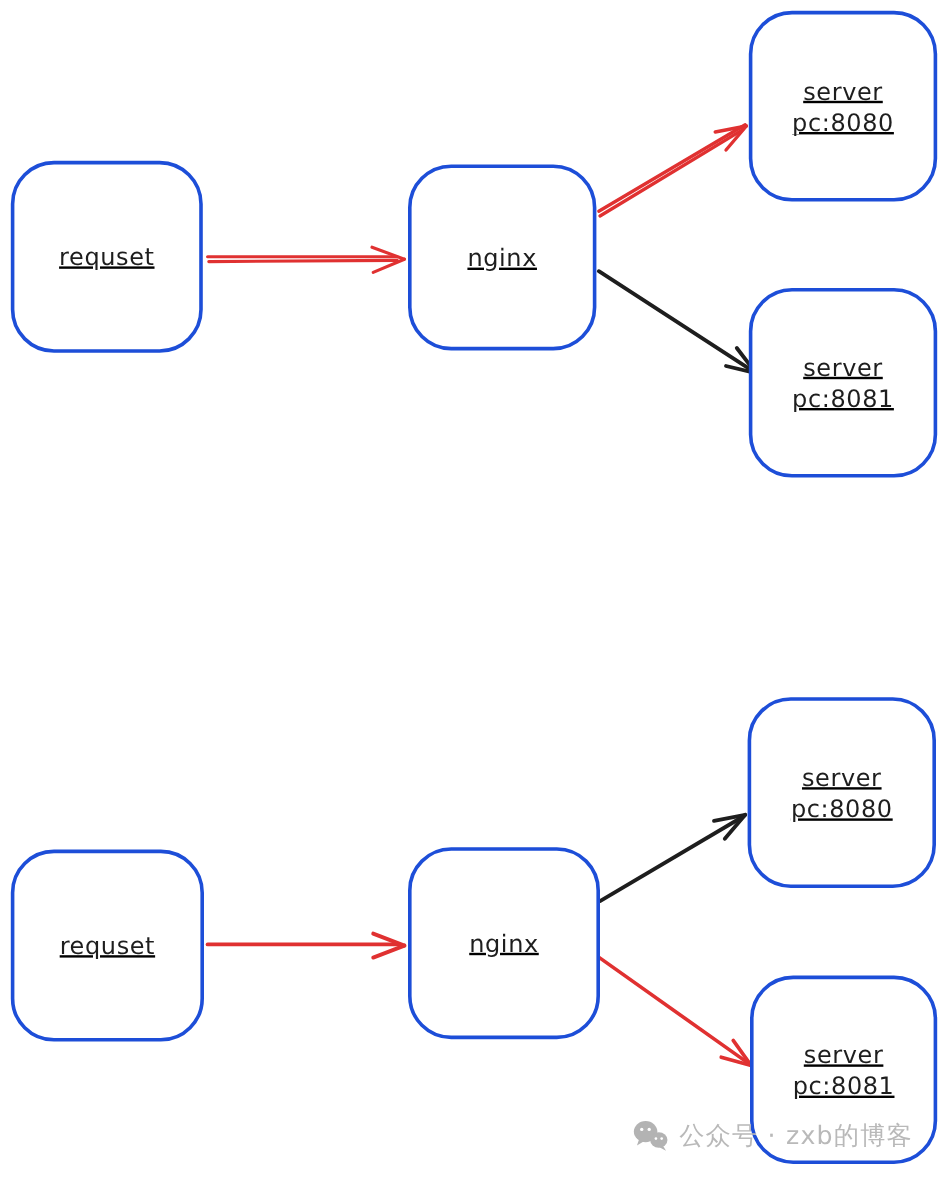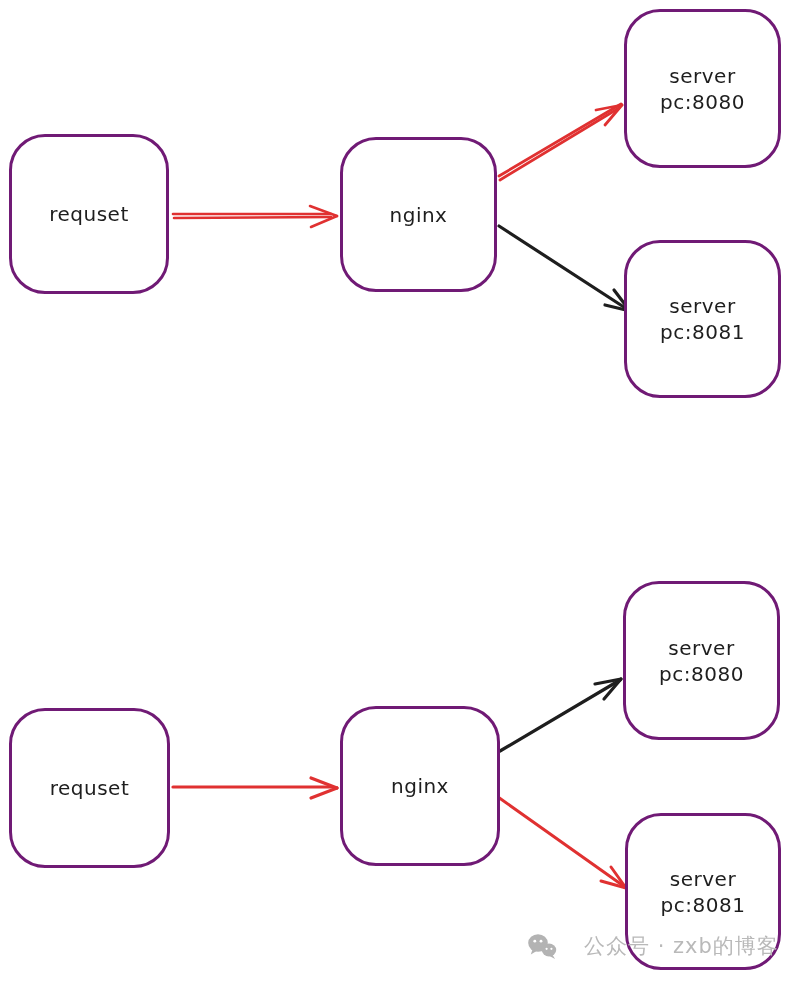--- a/index.html
+++ b/index.html
@@ -13,27 +13,28 @@
   }
   .arrows {
     position: absolute;
     left: 0; top: 0;
     width: 793px; height: 981px;
     pointer-events: none;
   }
   .node {
     position: absolute;
     box-sizing: border-box;
-    border: 3px solid #701a75;
+    border: 3px solid #1d4ed8;
     border-radius: 36px;
     background: #ffffff;
     display: flex;
     align-items: center;
     justify-content: center;
     z-index: 2;
+    text-decoration: underline;
   }
   .node .label {
     color: #1e1e1e;
     font-size: 20px;
     letter-spacing: 0.5px;
     line-height: 26px;
     text-align: center;
     white-space: pre-line;
   }
   
@@ -46,21 +47,21 @@
   .n-nginx-bot   { left: 340px; top: 706px; width: 160px; height: 160px; }
   .n-s8080-bot   { left: 623px; top: 581px; width: 157px; height: 159px; }
   .n-s8081-bot   { left: 625px; top: 813px; width: 156px; height: 157px; }
 
   .watermark {
     position: absolute;
     left: 527px;
     top: 932px;
     display: flex;
     align-items: center;
-    gap: 26px;
+    gap: 8px;
     z-index: 5;
     color: #b9b9b9;
     font-size: 21px;
     letter-spacing: 1px;
   }
   .watermark svg { display: block; }
 </style>
 </head>
 <body>
 

